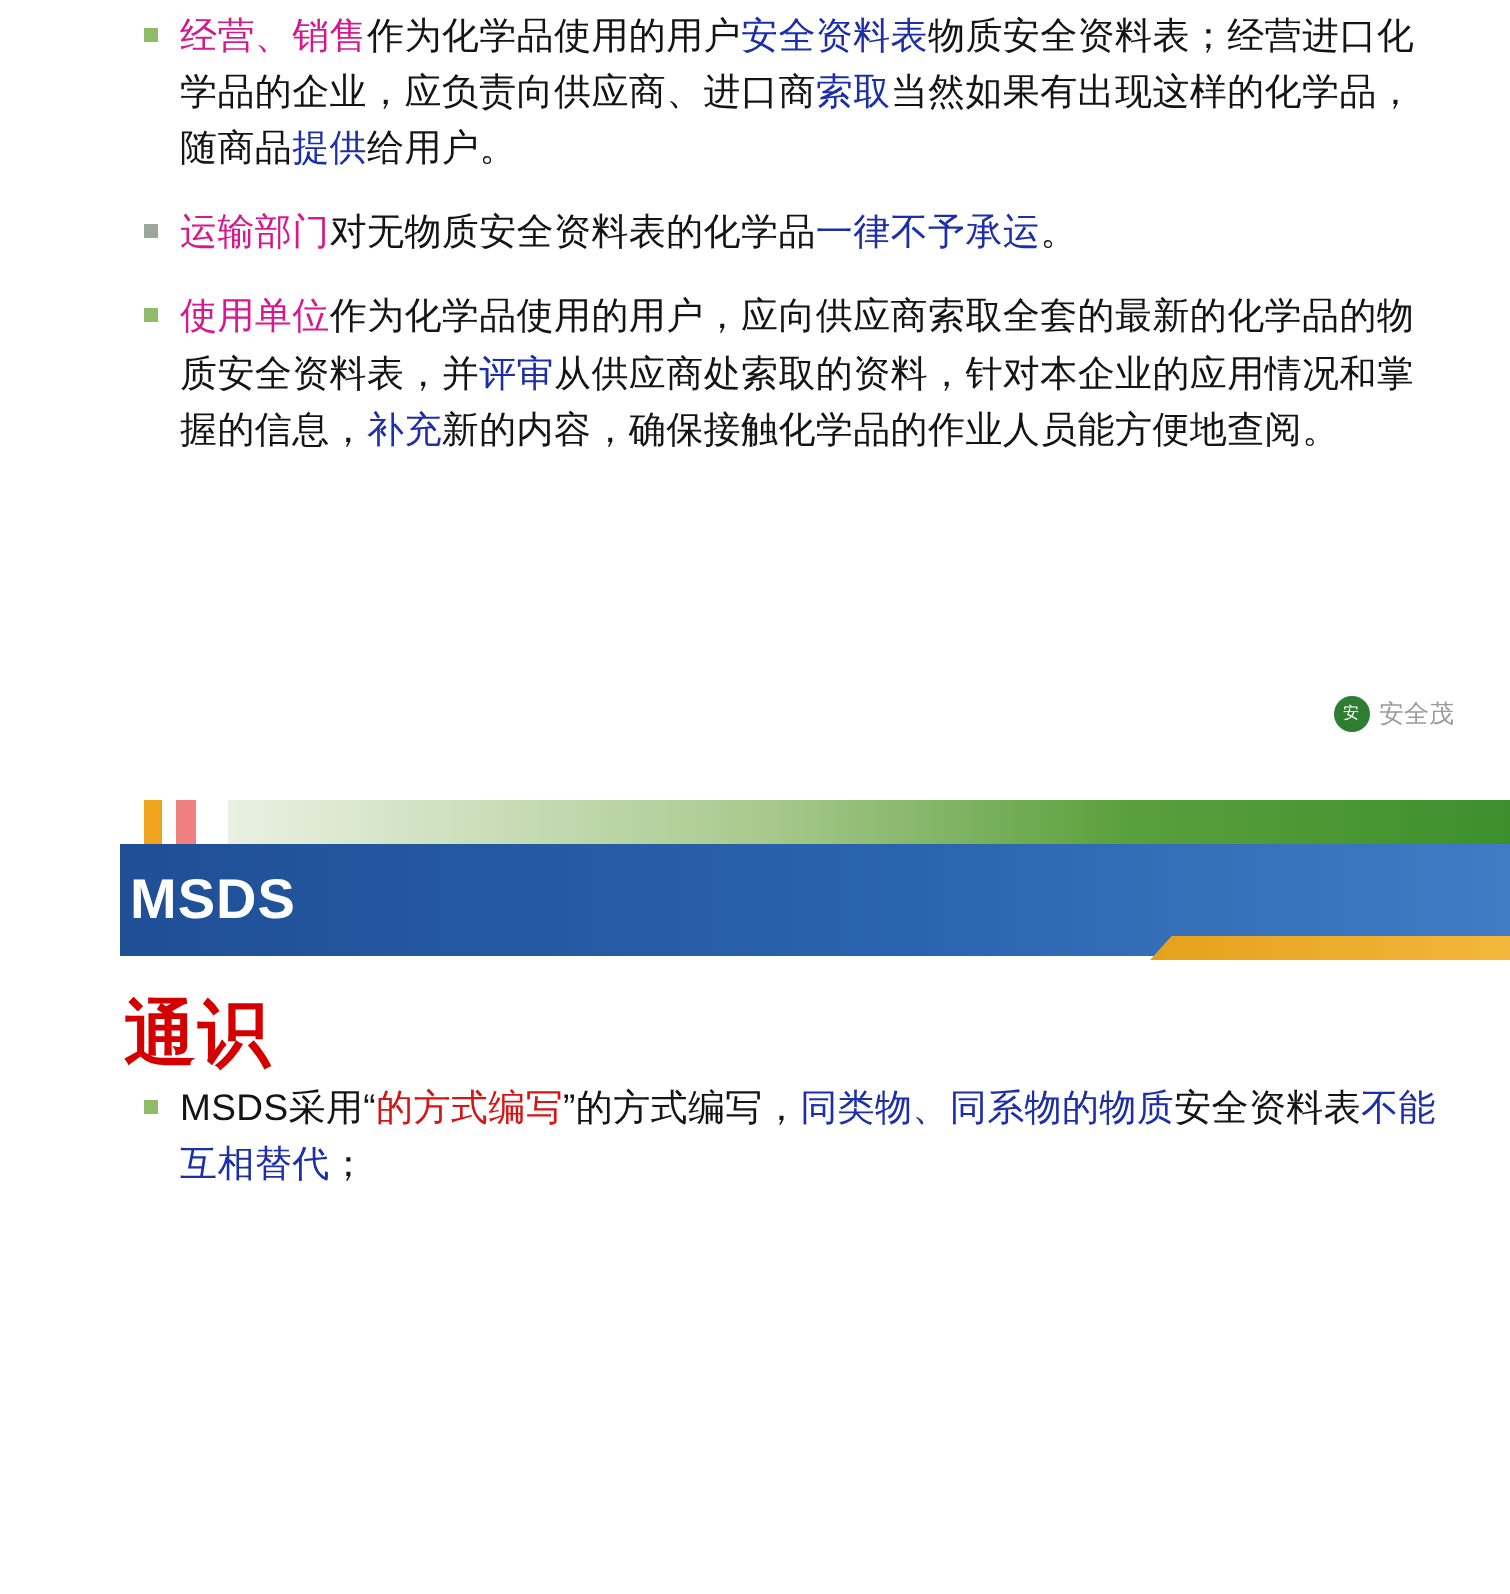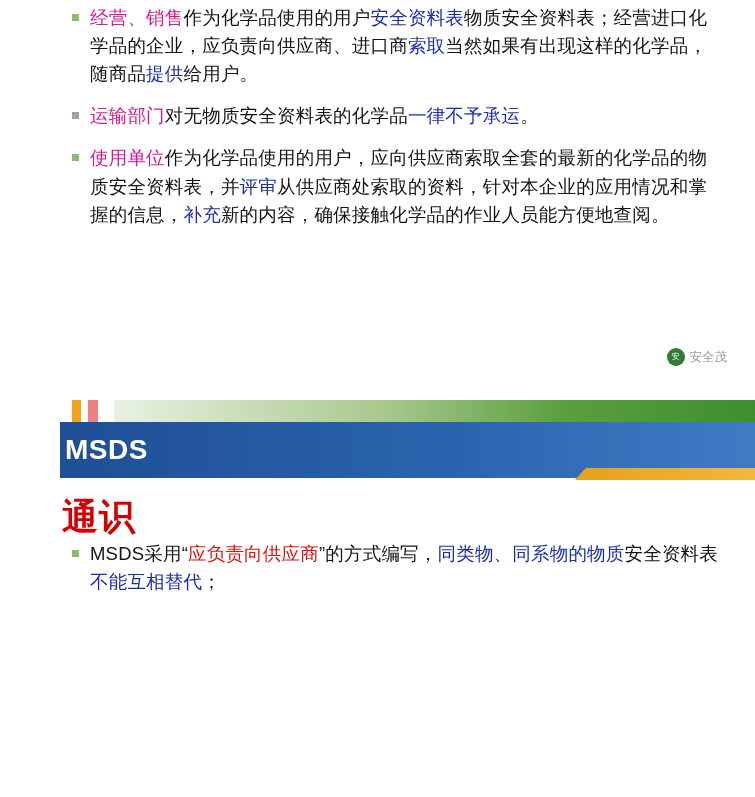--- a/index.html
+++ b/index.html
@@ -196,17 +196,17 @@
   </div>
   <div class="banner"></div>
   <div class="side-green"></div>
   <div class="banner-accent"></div>
   <div class="banner-title">MSDS</div>
   <div class="section-heading">通识</div>
   <div id="bottom-content">
     <ul class="bullet-list" id="bottom-list">
         <li class="bullet-item big">
           <span class="sq"></span>
-          <div class="ptext"><span>MSDS采用“</span><span class="red">应负责向供应商</span><span>”的方式编写，</span><span class="blue">同类物、同系物的物质</span><span>安全资料表</span><span class="blue">不能互相替代</span><span>；</span></div>
+          <div class="ptext"><span>MSDS采用“</span><span class="red">的方式编写</span><span>”的方式编写，</span><span class="blue">同类物、同系物的物质</span><span>安全资料表</span><span class="blue">不能互相替代</span><span>；</span></div>
         </li>
       </ul>
   </div>
 </div>
 
 </body></html>

